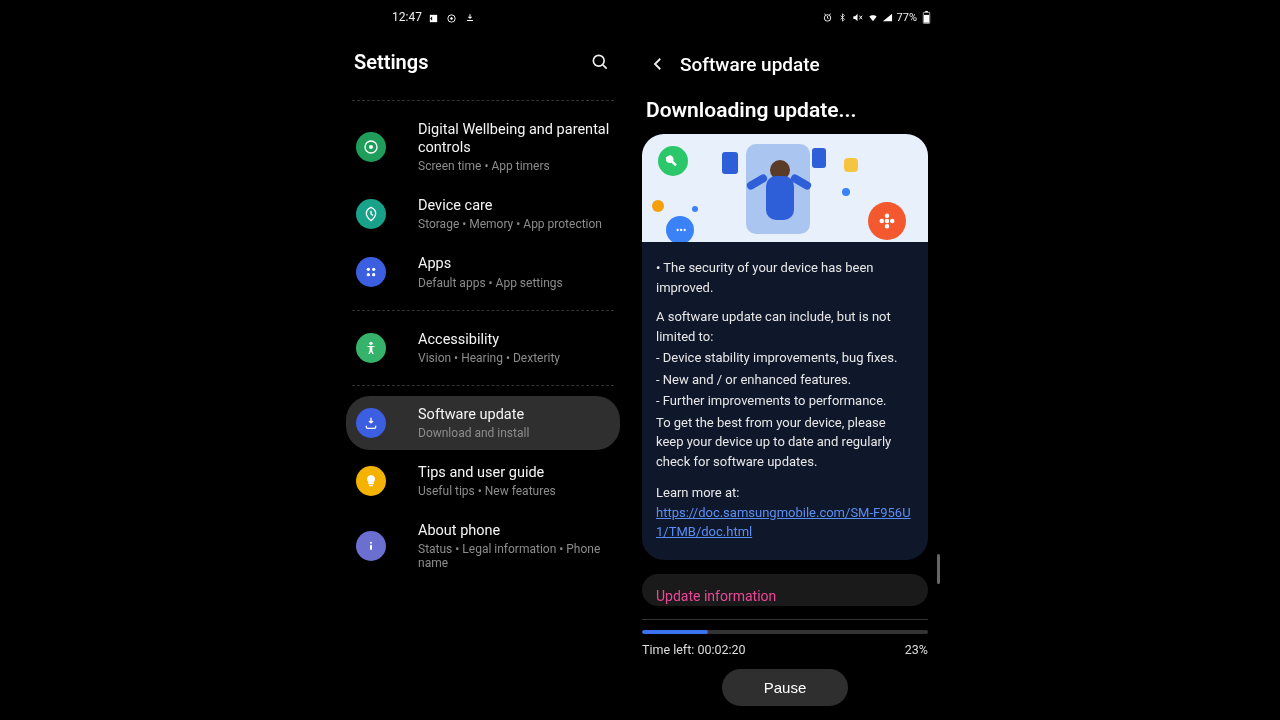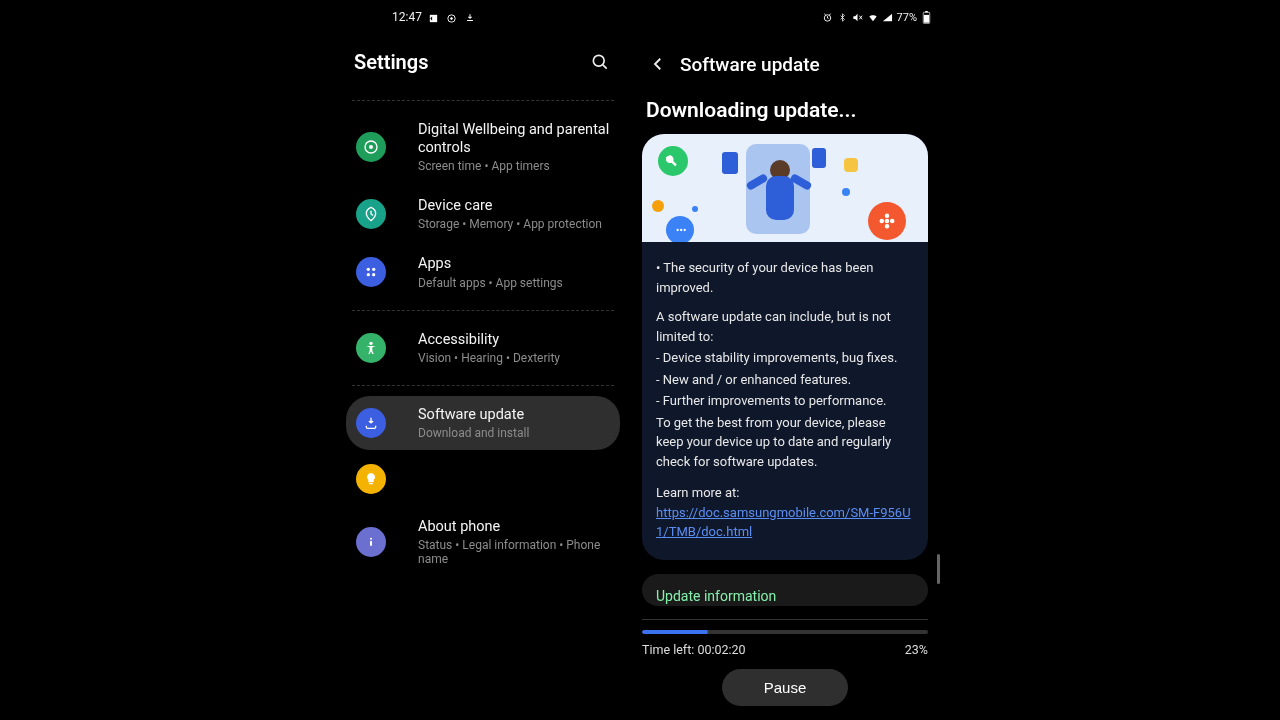--- a/index.html
+++ b/index.html
@@ -124,21 +124,21 @@
   }
   .info-text p { margin-bottom: 10px; }
   .info-text .item-line { margin: 2px 0; }
   .learn-link { color: #5b8ef3; text-decoration: underline; word-break: break-all; }
 
   .update-info-card {
     background: #1a1a1a;
     border-radius: 22px;
     padding: 14px 14px 4px 14px;
     font-size: 14px;
-    color: #86efac;
+    color: #ec4899;
     height: 32px;
     overflow: hidden;
   }
 
   .progress-section {
     position: absolute;
     bottom: 14px;
     left: 14px;
     right: 14px;
     border-top: 1px solid #333;
@@ -332,20 +332,24 @@
             <div class="item-title">Software update</div>
             <div class="item-sub">Download and install</div>
           </div>
         </div>
         <div class="settings-item">
           <div class="item-icon" style="background:#f5b301">
             <svg width="16" height="16" viewBox="0 0 24 24" fill="#fff">
               <path d="M12 3a6 6 0 00-4 10.5V17h8v-3.5A6 6 0 0012 3z"></path>
               <rect x="9" y="18" width="6" height="2" rx="1"></rect>
             </svg>
+          </div>
+          <div class="item-text">
+            <div class="item-title">Tips and user guide</div>
+            <div class="item-sub">Useful tips  •  New features</div>
           </div>
         </div>
         <div class="settings-item">
           <div class="item-icon" style="background:#6a6fd0">
             <svg width="16" height="16" viewBox="0 0 24 24" fill="#fff">
               <circle cx="12" cy="7" r="1.5"></circle>
               <rect x="10.5" y="10" width="3" height="8" rx="1.5"></rect>
             </svg>
           </div>
           <div class="item-text">

